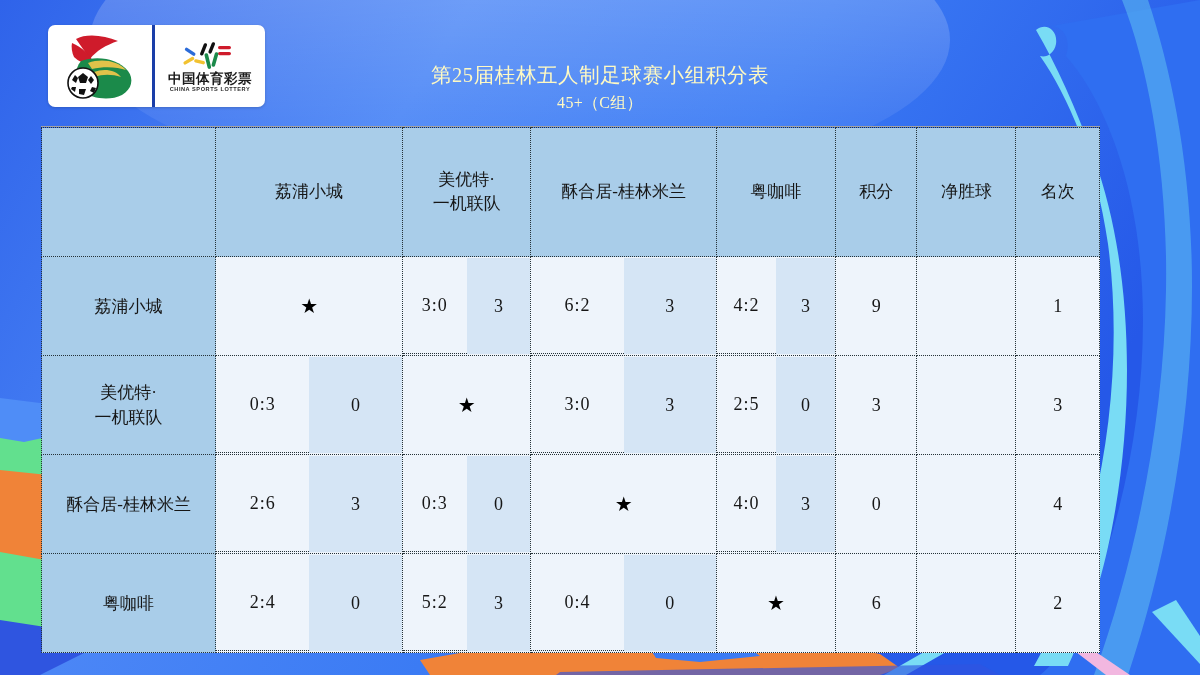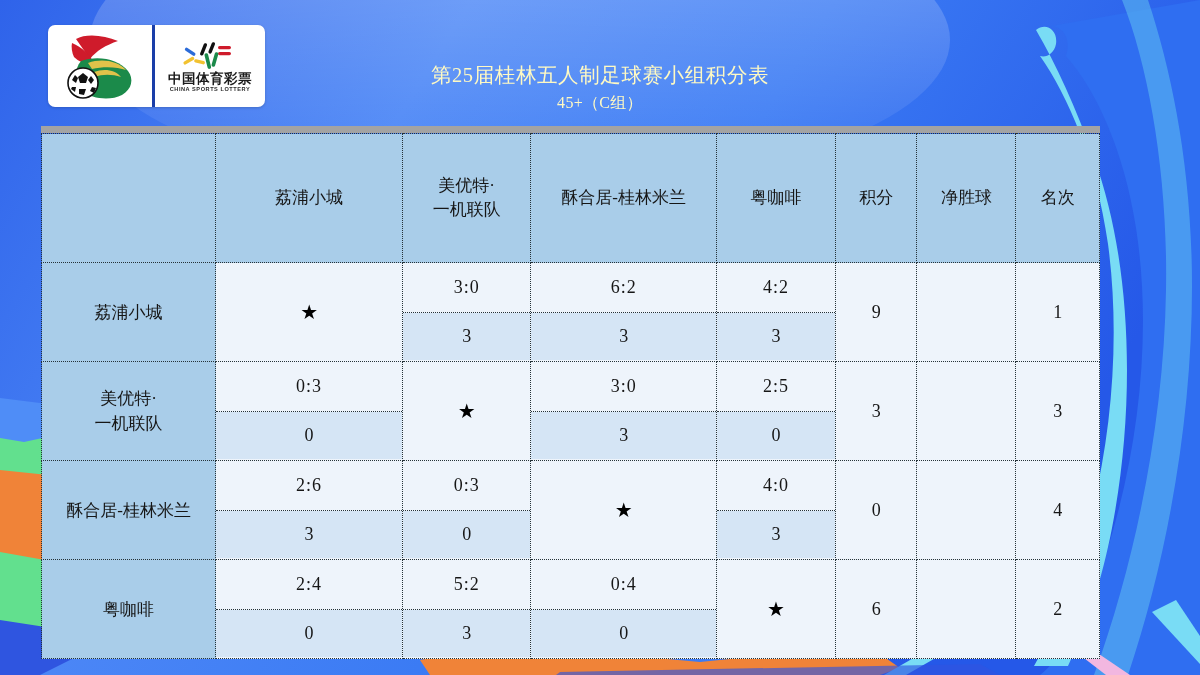--- a/index.html
+++ b/index.html
@@ -103,21 +103,21 @@
     letter-spacing: 0.3px;
   }
 
   
   .table-wrap {
     position: absolute;
     left: 41px;
     top: 126px;
     width: 1059px;
     z-index: 3;
-    border-top: 7px solid #a3a3a3;
+    border-top: 1px solid #a3a3a3;
   }
   table.standings {
     border-collapse: collapse;
     table-layout: fixed;
     width: 1059px;
     color: #161616;
   }
   table.standings td, table.standings th {
     border: 1px dotted #253238;
     padding: 0;
@@ -142,21 +142,21 @@
     line-height: 25px;
     height: 98px;
   }
   
   td.match {
     padding: 0;
     background: #eef4fb;
   }
   td.match .inner {
     display: flex;
-    flex-direction: column;
+    flex-direction: row;
     height: 96px;
   }
   td.match .score {
     flex: 1;
     display: flex;
     align-items: center;
     justify-content: center;
     background: #eef4fb;
     font-size: 18px;
     border-bottom: 1px dotted #253238;

